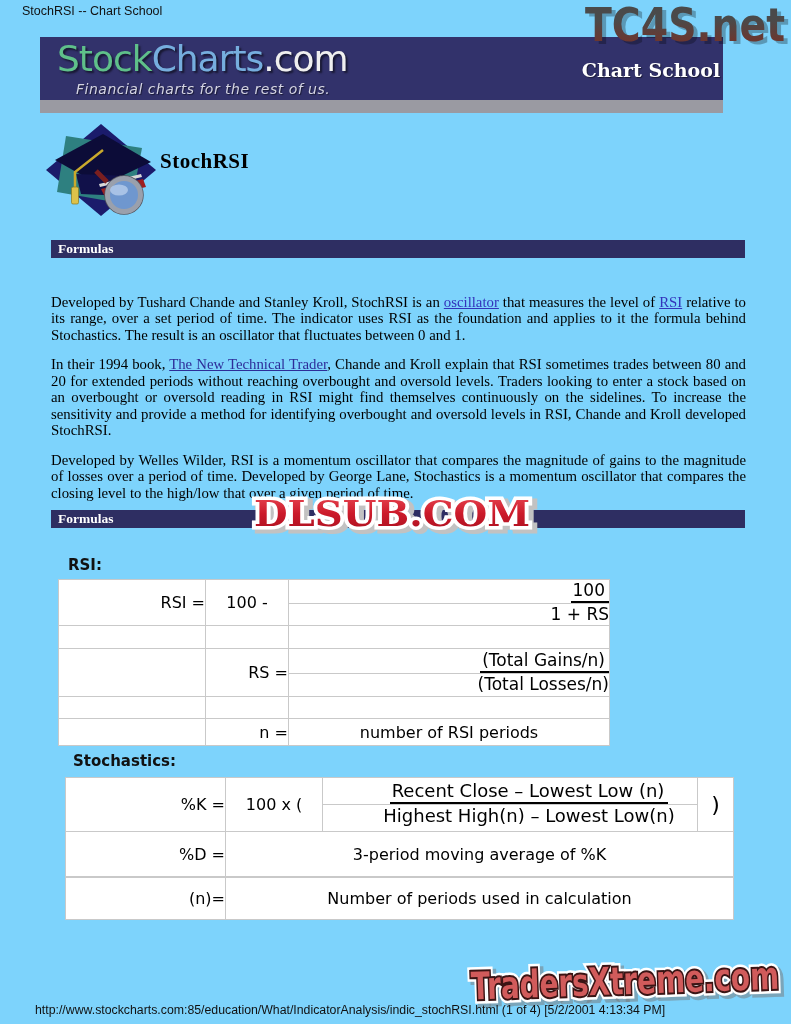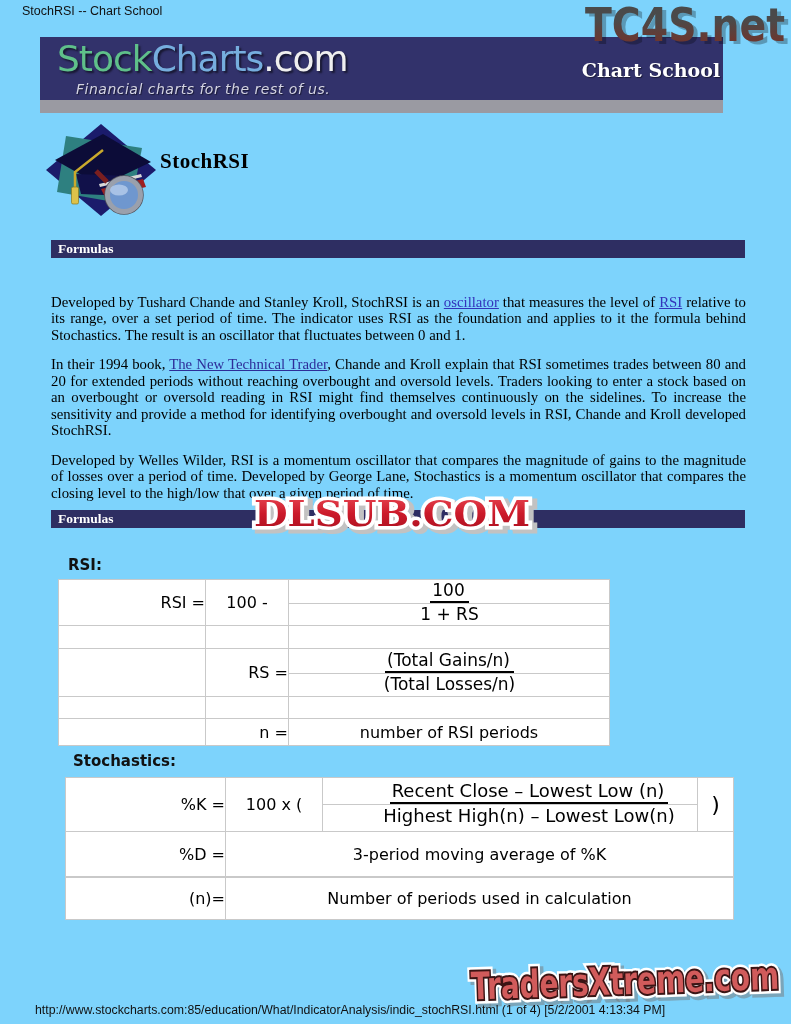--- a/index.html
+++ b/index.html
@@ -51,21 +51,21 @@
                 font-family:"DejaVu Sans", sans-serif; font-size:16px; color:#000; background:#fff;}
   table.ftable td {border:1px solid #c9c9c9; padding:0; overflow:hidden; white-space:nowrap;}
   .t-rsi  {left:58px; top:579px;}
   .t-stoch{left:65px; top:777px;}
   .t-stoch-n {left:65px; top:877px;}
 
   td.lhs {text-align:right; padding-right:10px; vertical-align:middle;}
   td.op  {text-align:center; vertical-align:middle;}
   td.fnum {vertical-align:bottom;}
   td.fden {vertical-align:top;}
-  .t-rsi td.fnum, .t-rsi td.fden {text-align:center; padding-left:1px; font-size:17px;}
+  .t-rsi td.fnum, .t-rsi td.fden {text-align:right; padding-left:1px; font-size:17px;}
   .t-stoch td.fnum, .t-stoch td.fden {text-align:center; font-size:18px;padding-left:38px;}
   span.fbar {display:inline-block; border-bottom:2px solid #000; padding:0 4px 1px 2px;}
   tr.h23 td {height:23px;} tr.h21 td {height:21px;} tr.h22 td {height:22px;margin-left:23px;}
   tr.h24 td {height:24px;} tr.h26 td {height:26px; vertical-align:middle;}
   tr.h26s td {height:26px;}
   tr.h44 td {height:44px; vertical-align:middle;}
   tr.h41 td {height:41px; vertical-align:middle;}
   td.rhs {text-align:center; padding-left:9px; vertical-align:middle;}
   td.paren {text-align:center; vertical-align:middle; font-size:22px;}
 

